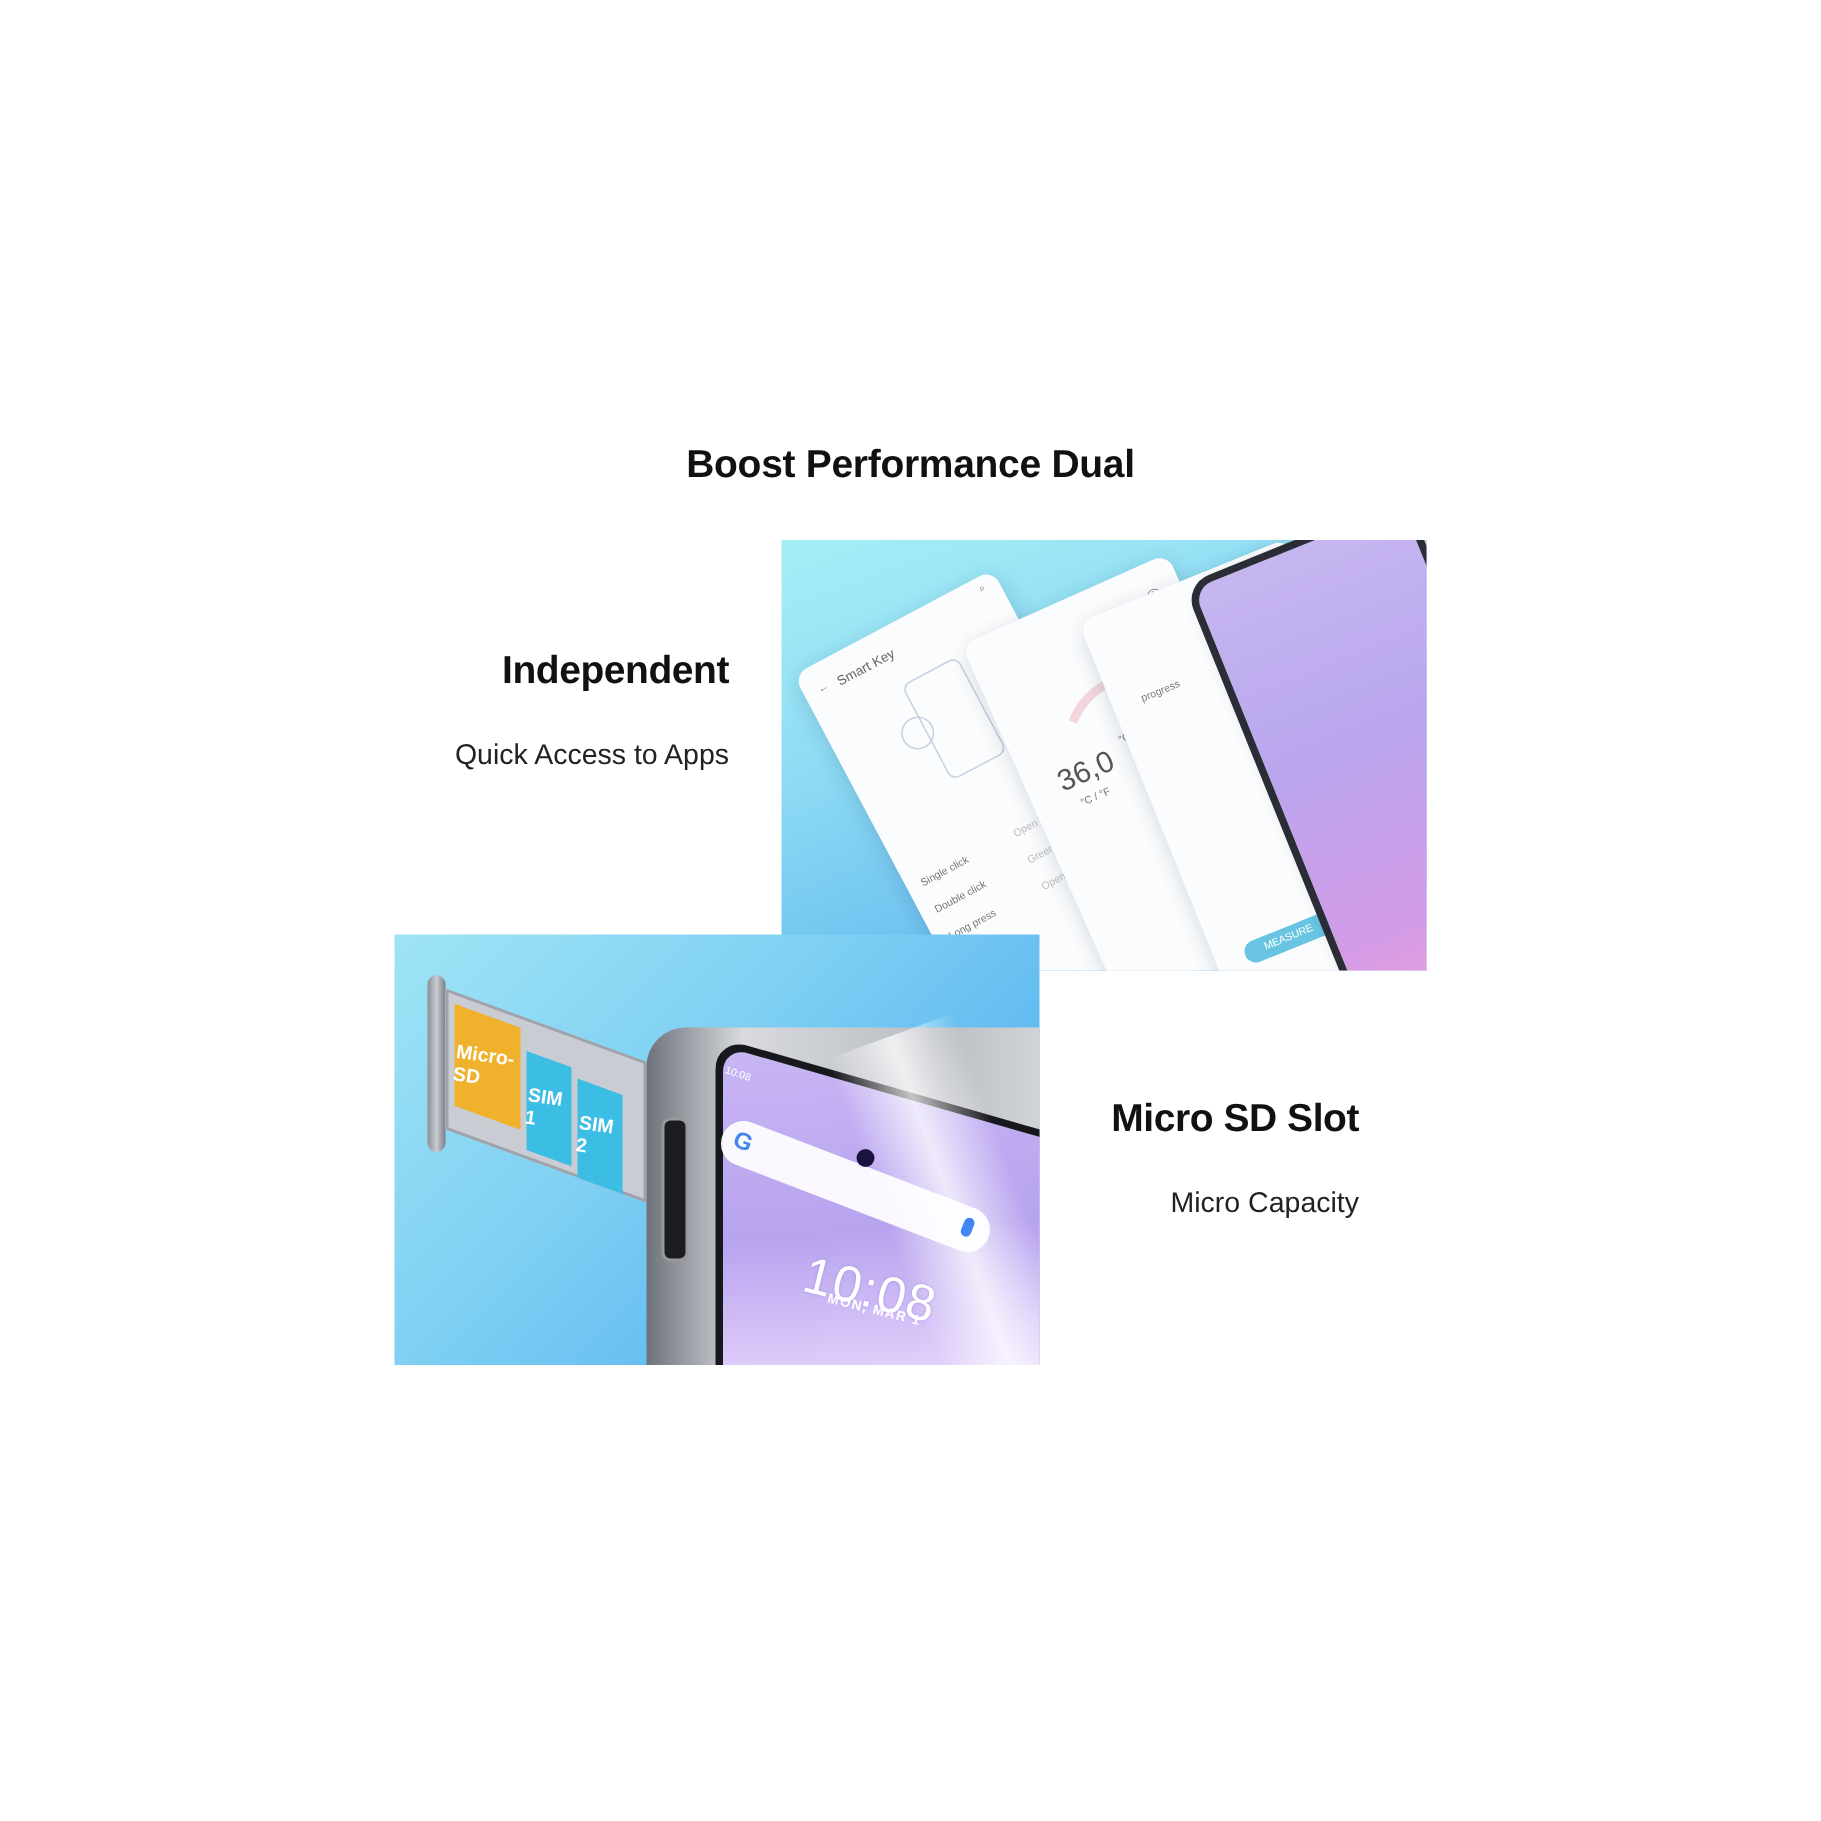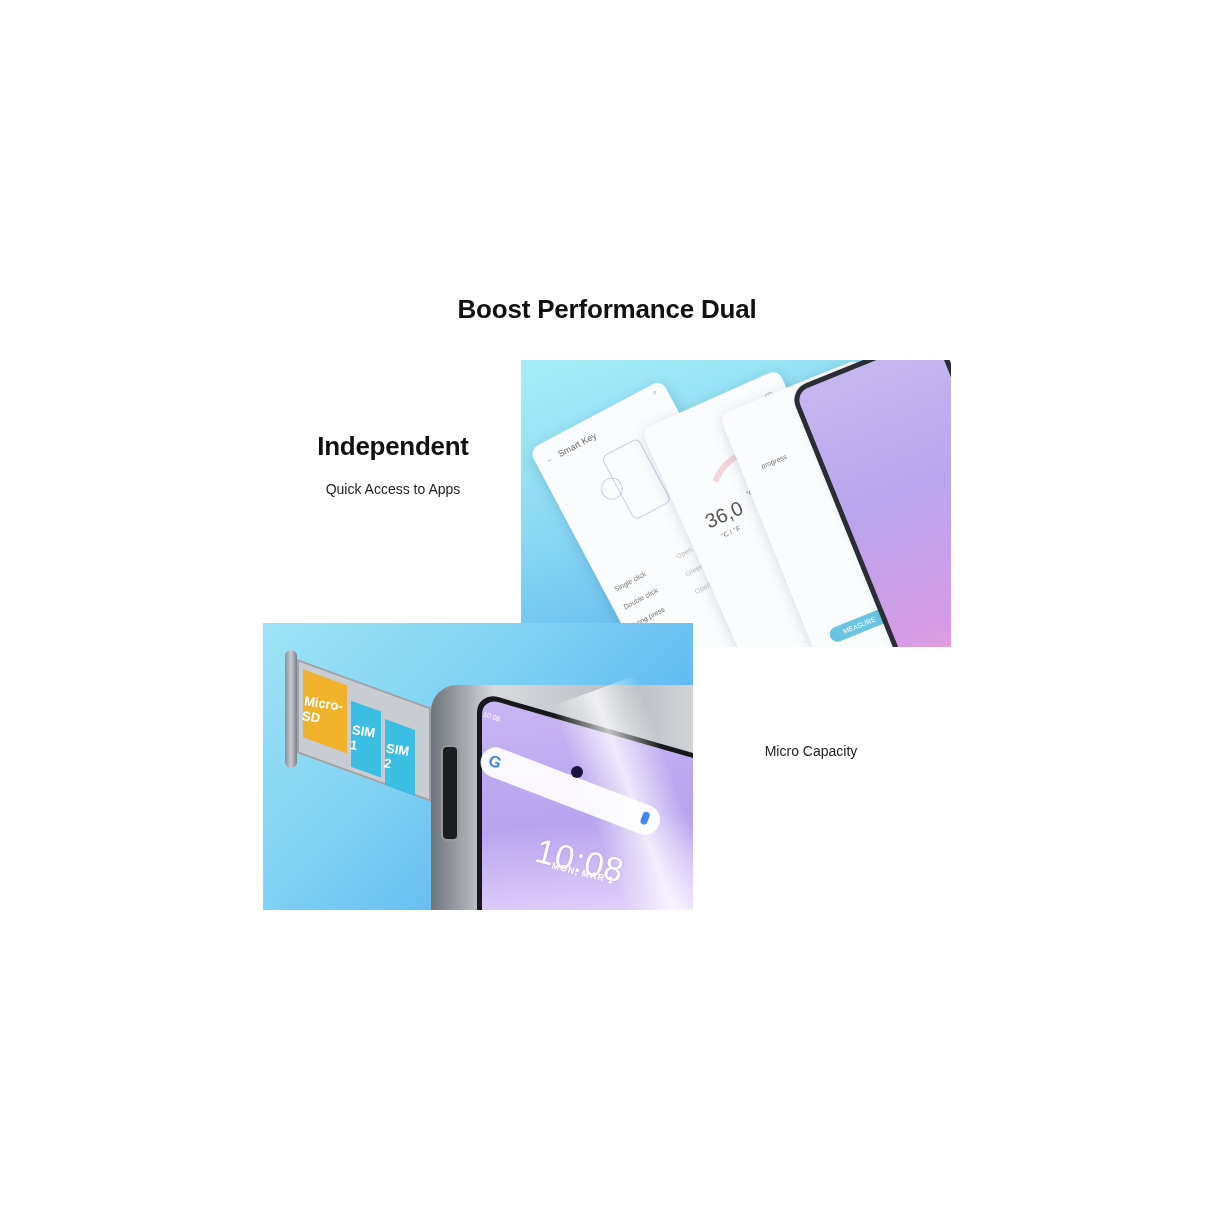--- a/index.html
+++ b/index.html
@@ -4,26 +4,26 @@
 <style>
   html, body { margin:0; padding:0; }
   body {
     width:1214px; height:1214px; background:#ffffff; position:relative; overflow:hidden;
     font-family:"Liberation Sans", "DejaVu Sans", sans-serif; color:#111;
   }
   .title {
     position:absolute; left:0; width:1214px; top:294px; text-align:center;
     font-size:26px; font-weight:bold; color:#111; letter-spacing:-0.2px;
   }
-  .feature-text { position:absolute; text-align:center; }
+  .feature-text { position:absolute; text-align:right; }
   .feature-text .heading {
     font-size:26px; font-weight:bold; line-height:37px; color:#111; letter-spacing:-0.3px;
   }
   .feature-text .sub {
-    font-size:14px; color:#222; margin-top:16px;
+    font-size:19px; color:#222; margin-top:28px;
   }
   #f1 { left:300px; top:428px; width:186px; }
   #f2 { left:716px; top:727px; width:190px; }
 
   
   .panel1 {
     position:absolute; left:521px; top:360px; width:430px; height:287px; overflow:hidden;
     background:linear-gradient(160deg,#a6eef6 0%,#8fdcf4 35%,#6cc0f0 70%,#4aa8ef 100%);
   }
   .screen {
@@ -168,14 +168,15 @@
   <div class="search-bar">
     <span class="g-logo">G</span>
     <span class="mic-icon"></span>
   </div>
   <div class="camera-hole"></div>
   <div class="clock">10:08</div>
   <div class="date">MON, MAR 1</div>
 </div>
 
 <div class="feature-text" id="f2">
+  <div class="heading">Micro SD Slot</div>
   <div class="sub">Micro Capacity</div>
 </div>
 
 </body></html>

